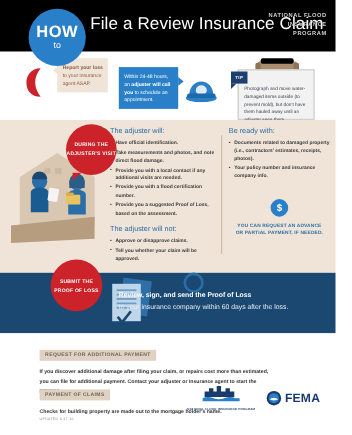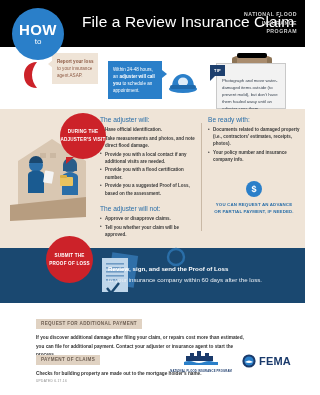--- a/index.html
+++ b/index.html
@@ -11,21 +11,21 @@
     position: relative;
   }
   .page { position: relative; width: 305px; height: 395px; background:#fff; }
 
   
   .header {
     position: relative; height: 47px; background: #000000;
     display: flex; align-items: center;
   }
   .how-badge {
-    position: absolute; left: 12px; top: 8px;
+    position: absolute; left: 26px; top: 8px;
     width: 52px; height: 52px; border-radius: 50%;
     background: #2a7fc9; color: #fff;
     display: flex; flex-direction: column;
     align-items: center; justify-content: center;
     line-height: 1; z-index: 4;
   }
   .how-badge .how { font-size: 15px; font-weight: bold; letter-spacing: .4px; }
   .how-badge .to { font-size: 8px; margin-top: 1px; }
   .header-title {
     position: absolute; left: 82px; top: 13px;

